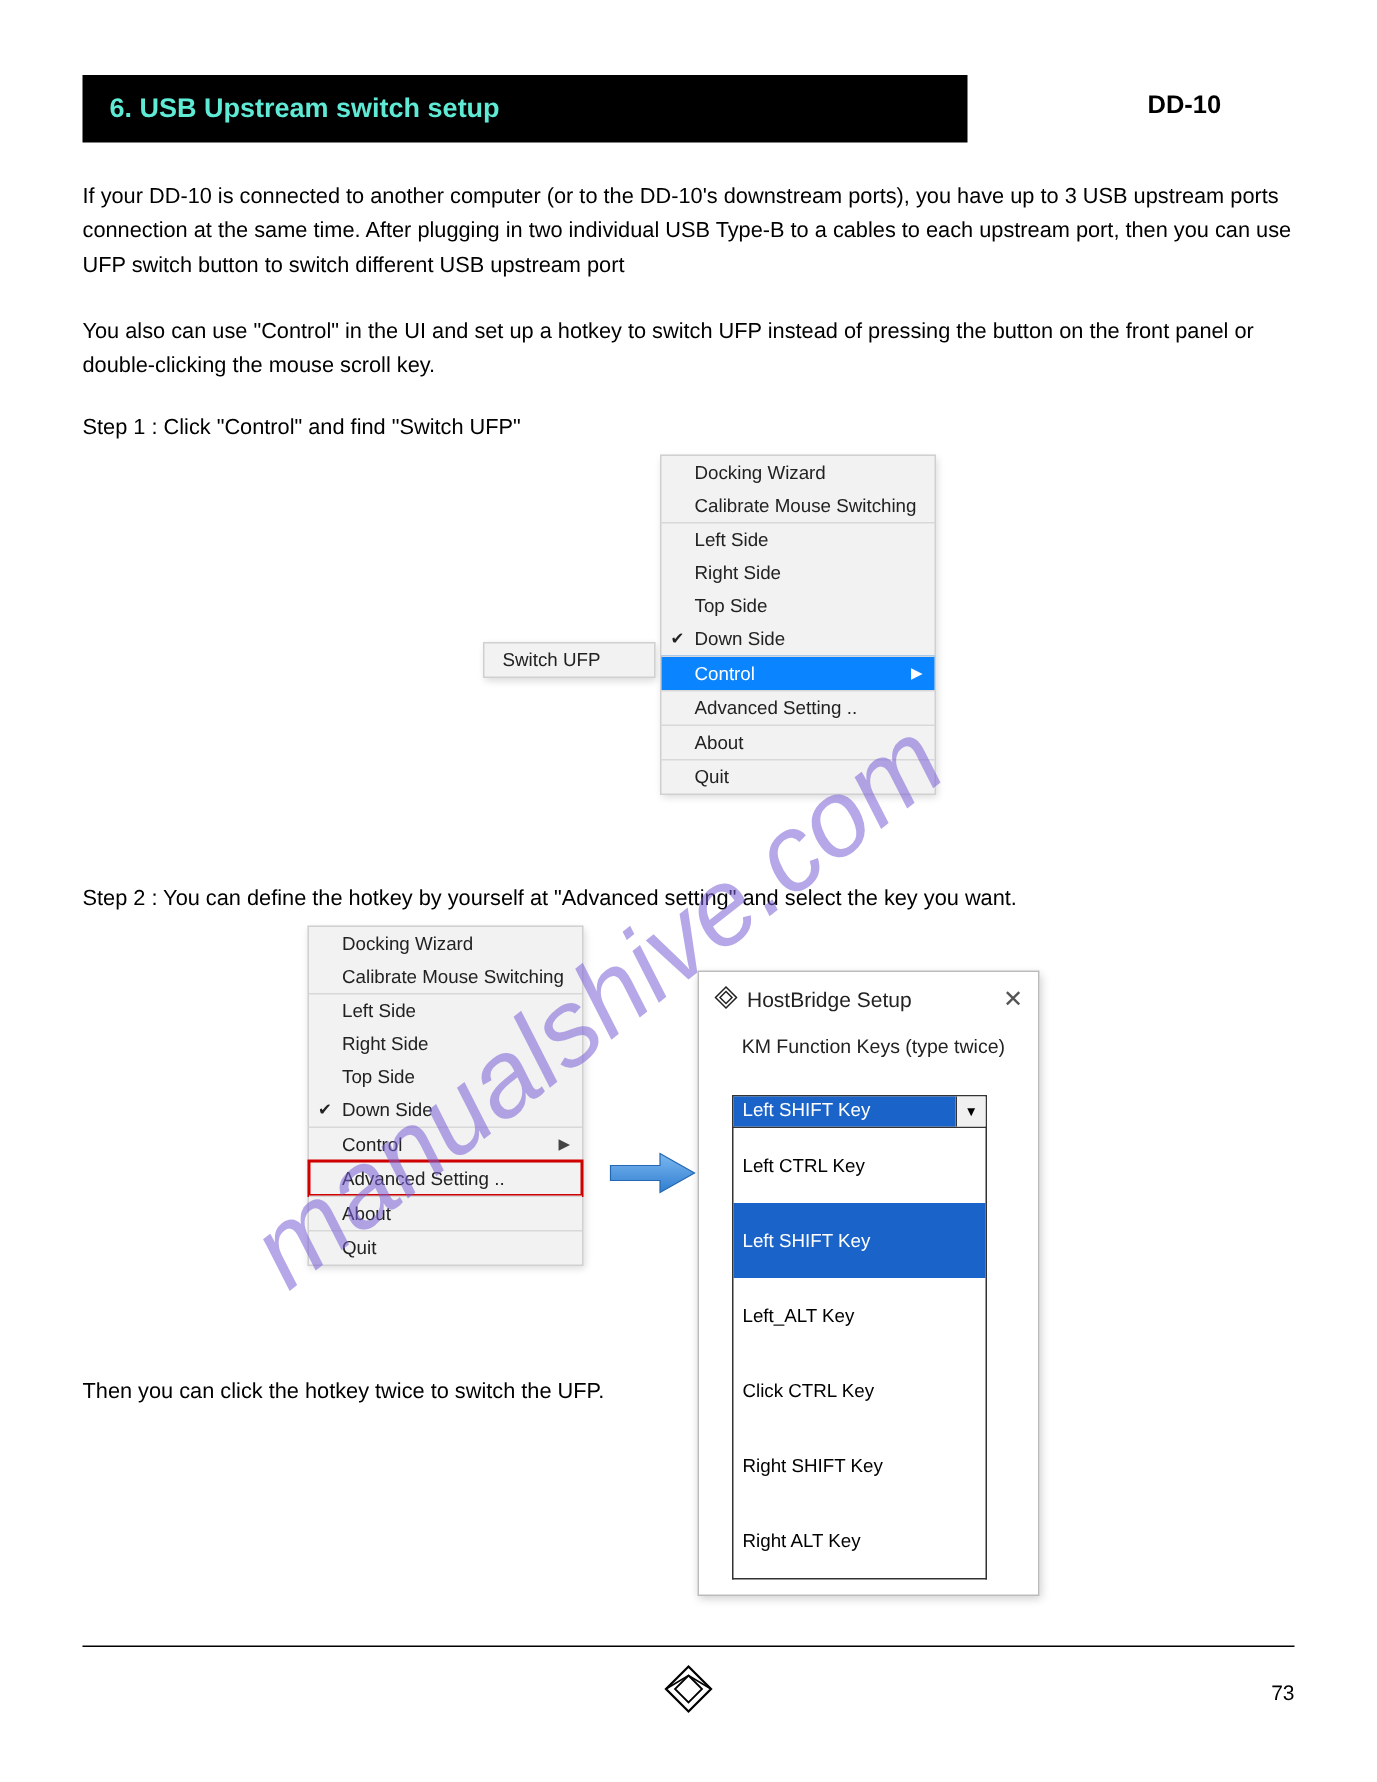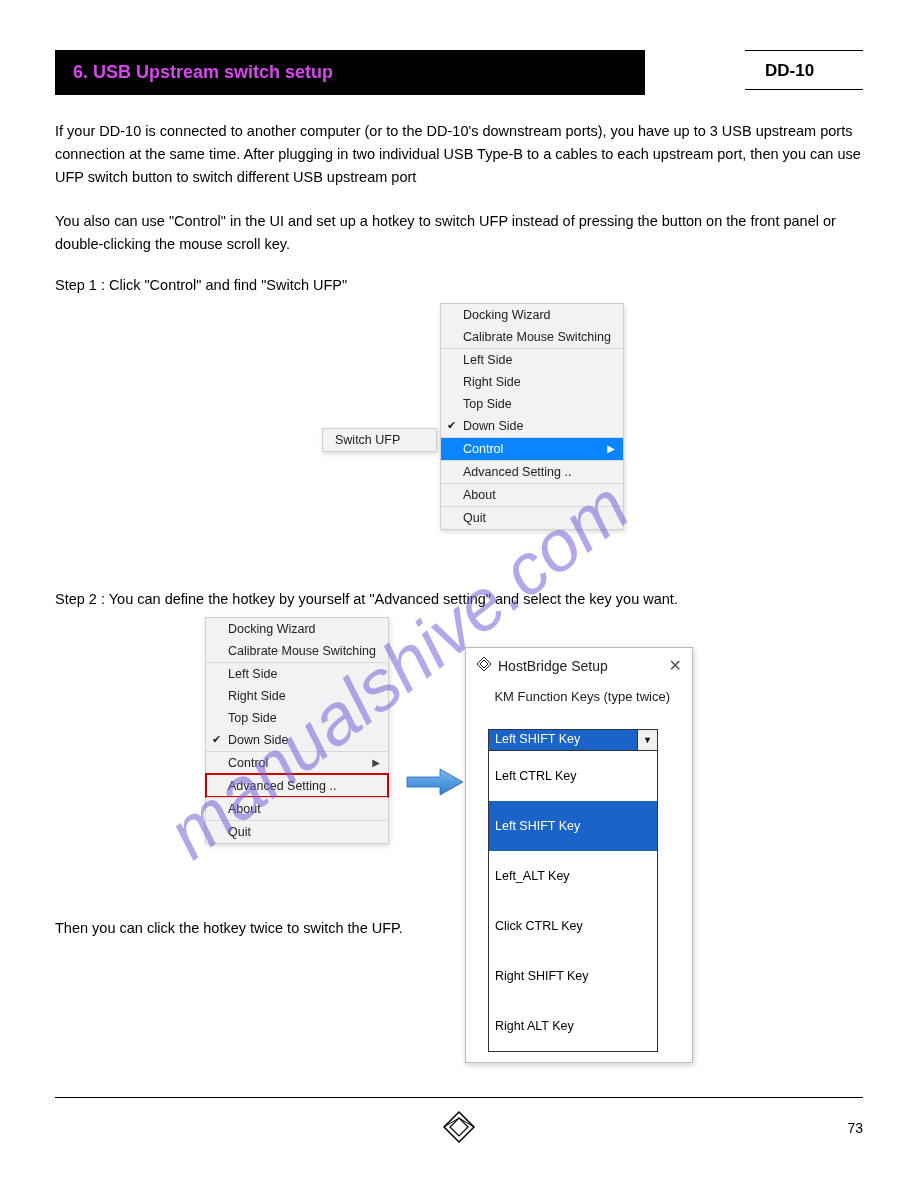--- a/index.html
+++ b/index.html
@@ -19,34 +19,34 @@
     padding: 50px 55px 0 55px;
   }
   .header-row {
     display: flex;
     align-items: flex-start;
     gap: 0;
     margin-bottom: 10px;
   }
   .black-bar {
     background: #000;
-    color: #d946ef;
+    color: #5eead4;
     height: 45px;
     width: 590px;
     font-size: 18px;
     font-weight: 600;
     display: flex;
     align-items: center;
     padding-left: 18px;
   }
   .right-head {
     flex: 1;
     margin-left: 100px;
     display: flex;
-    flex-direction: column;
+    flex-direction: row;
     justify-content: flex-start;
   }
   .right-head .line { border-top: 1px solid #000; margin: 0 0 0 0; }
   .right-head .model {
     font-size: 17px;
     font-weight: 600;
     padding: 10px 0 8px 20px;
   }
   .body-text {
     margin-top: 25px;

